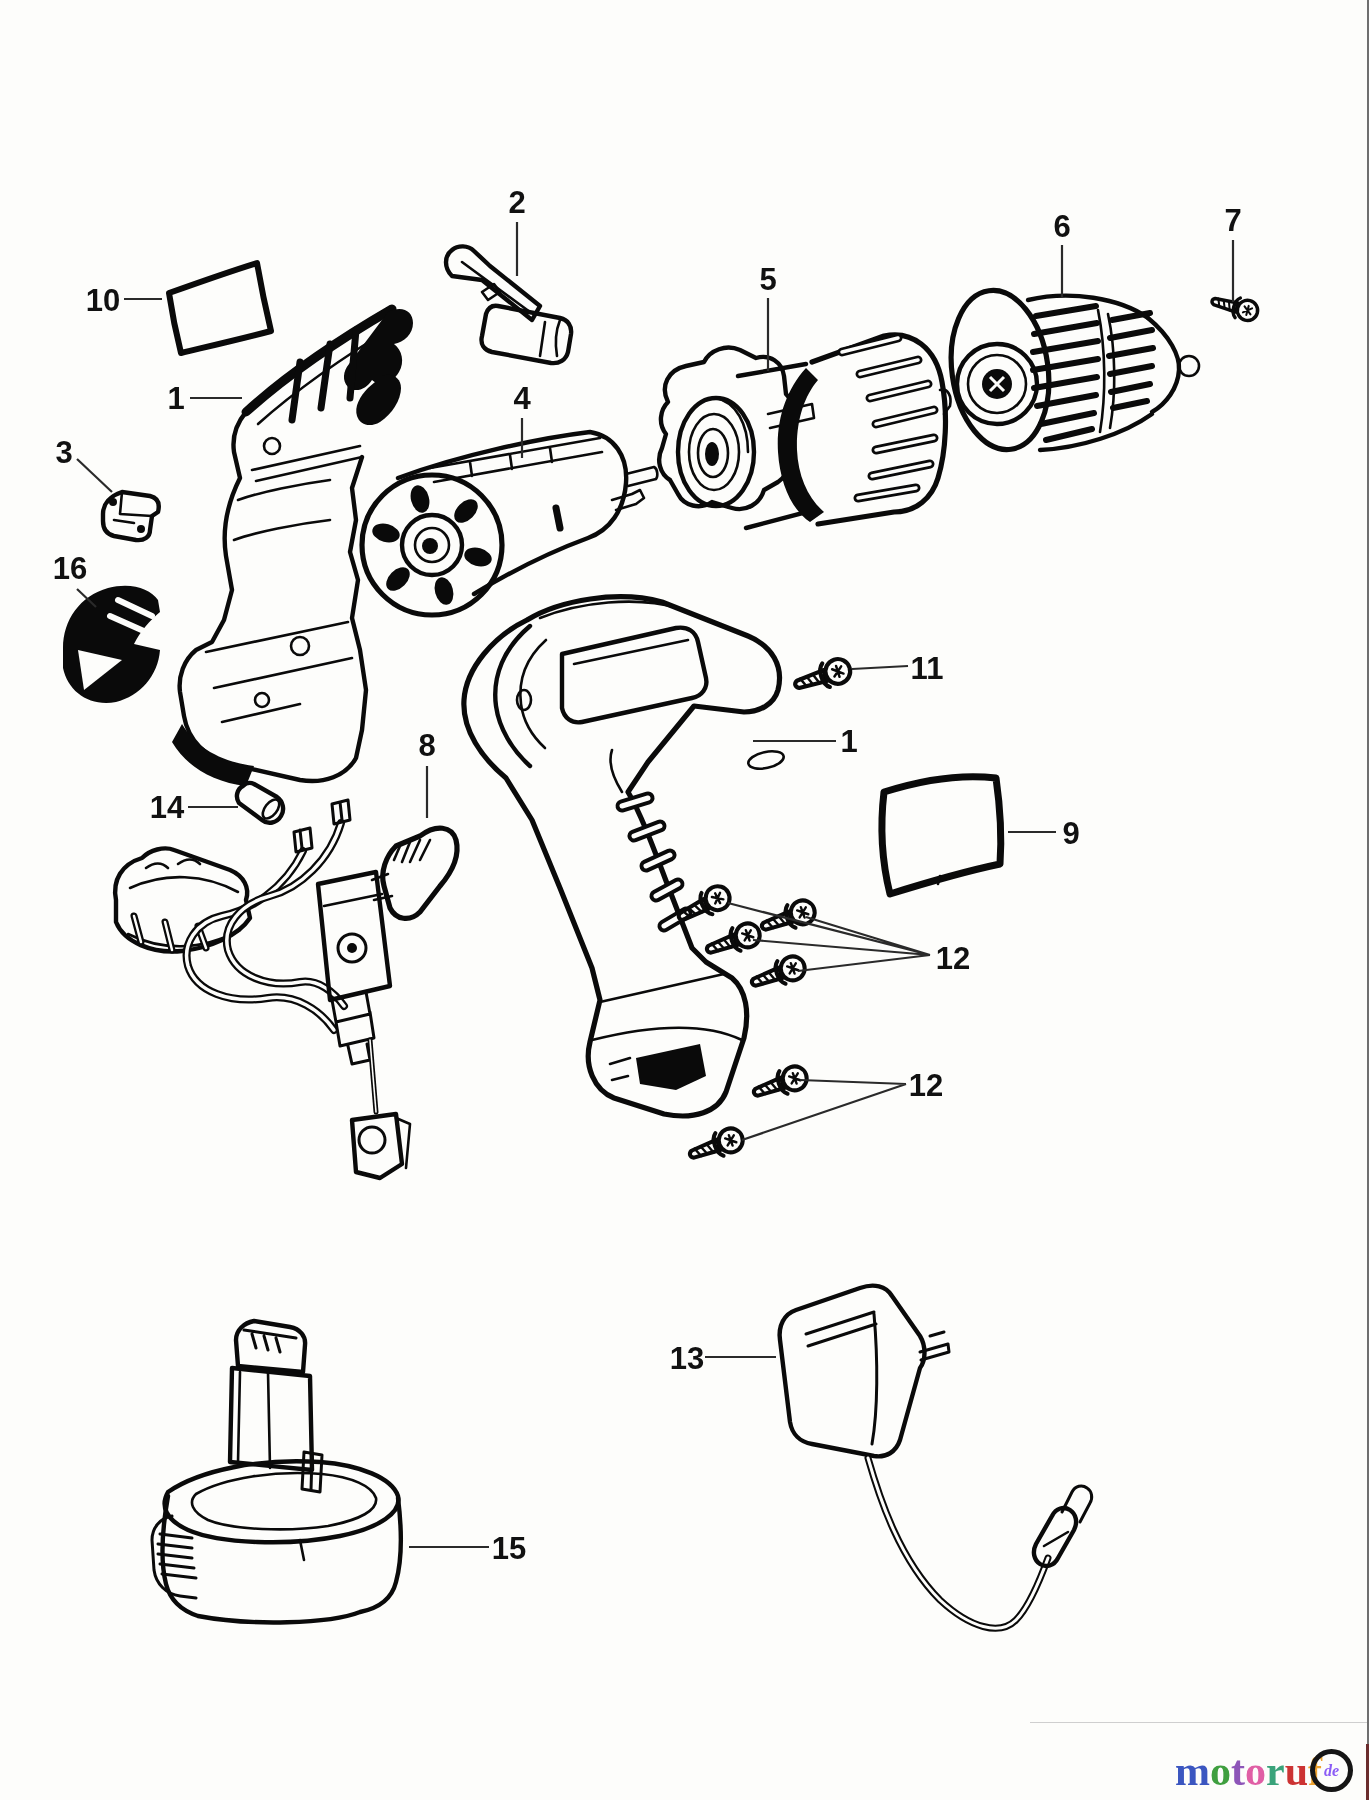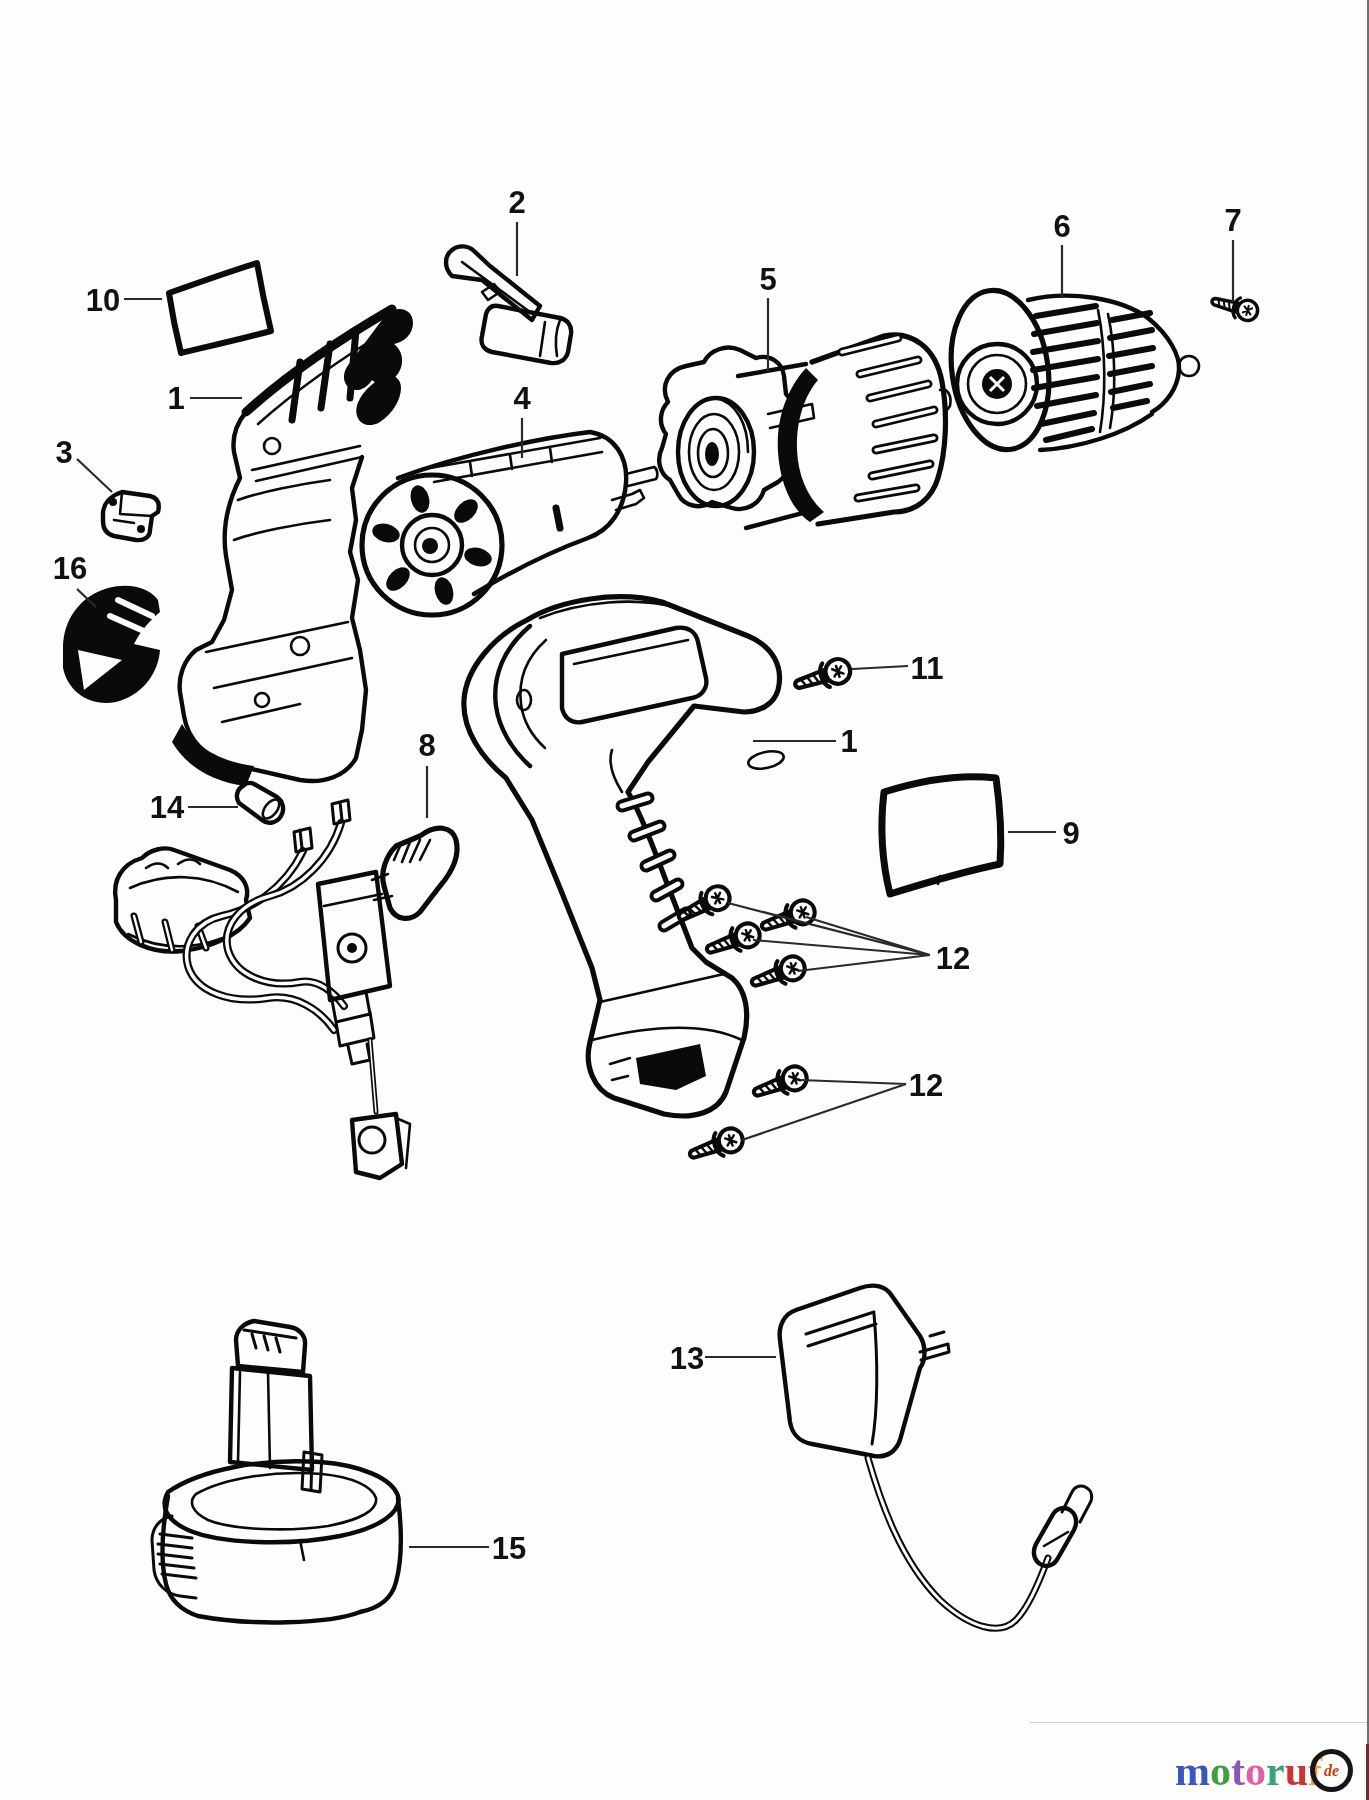--- a/index.html
+++ b/index.html
@@ -27,21 +27,21 @@
   #wm-right-edge{position:absolute;top:1744px;right:0;width:3px;height:56px;background:#6b2d2d;}
   #watermark{
     position:absolute;right:16px;bottom:8px;
     display:flex;align-items:center;
     font-family:"Liberation Serif", serif;
   }
   #watermark .wm-letter{font-size:42px;line-height:1;font-weight:600;}
   #wm-badge{
     width:33px;height:33px;border:5px solid #151515;border-radius:50%;
     display:flex;align-items:center;justify-content:center;
-    font-size:16px;font-style:italic;font-weight:bold;color:#c2410c;
+    font-size:16px;font-style:italic;font-weight:bold;color:#8b5cf6;
     margin-left:-12px;background:transparent;text-align:right;
   }
 </style>
 </head>
 <body>
 
 <svg width="1369" height="1800" viewBox="0 0 1369 1800">
   <defs>
     <g id="screw">
       <path class="ln s4" d="M-42,-4 C-46,-2 -46,2 -42,4 L-12,6 L-12,-6 Z"></path>

